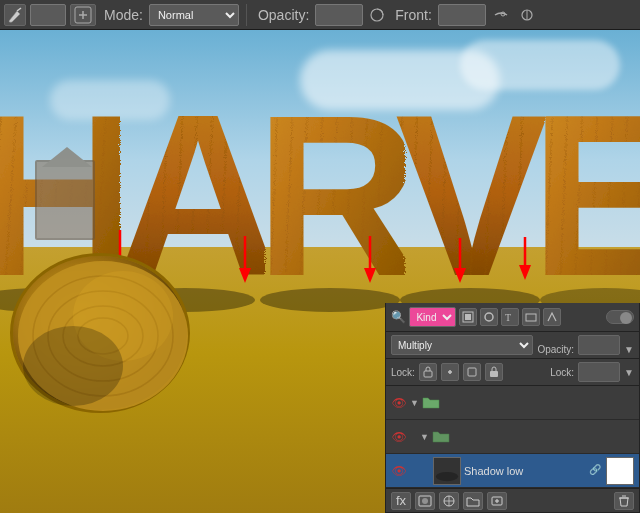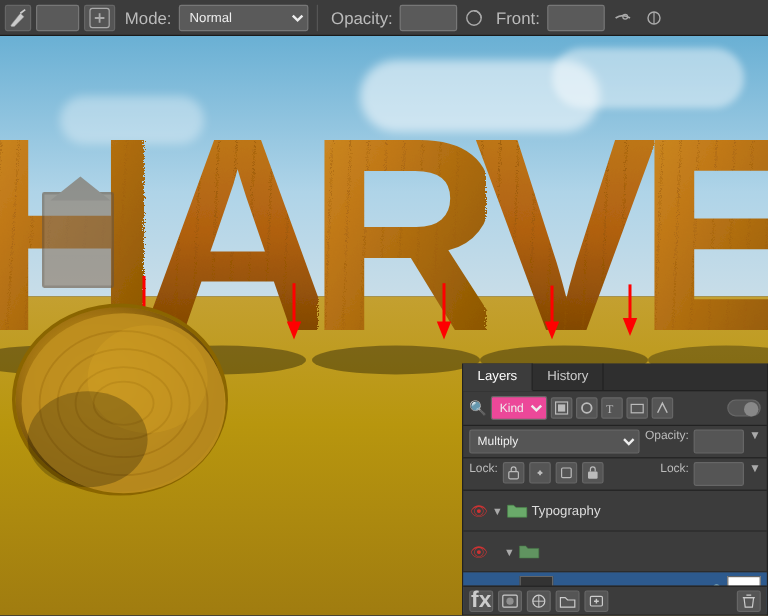--- a/index.html
+++ b/index.html
@@ -143,21 +143,21 @@
       background: #555;
       border: 1px solid #666;
       border-radius: 2px;
       display: flex; align-items: center; justify-content: center;
       font-size: 10px; color: #ccc;
       cursor: pointer;
     }
 
     .layers-blend-row {
       display: flex;
-      align-items: flex-start;
+      align-items: flex-end;
       padding: 3px 5px;
       gap: 4px;
       border-bottom: 1px solid #222;
     }
     .blend-select {
       height: 20px;
       background: #555;
       border: 1px solid #666;
       color: #eee;
       font-size: 10px;
@@ -173,21 +173,21 @@
       border: 1px solid #666;
       color: #eee;
       font-size: 10px;
       padding: 0 2px;
       border-radius: 2px;
       text-align: center;
     }
 
     .layers-lock-row {
       display: flex;
-      align-items: flex-start;
+      align-items: center;
       padding: 3px 5px;
       gap: 4px;
       border-bottom: 1px solid #222;
     }
     .lock-label { color: #bbb; font-size: 10px; }
     .lock-icon {
       width: 18px; height: 18px;
       background: #555;
       border: 1px solid #666;
       border-radius: 2px;
@@ -292,21 +292,21 @@
   <input class="toolbar-input" type="text" style="width: 36px;">
 
   <div class="tool-icon" style="width:26px;">
     <svg width="20" height="20" viewBox="0 0 20 20">
         <rect x="2" y="2" width="16" height="16" rx="2" fill="none" stroke="#aaa" stroke-width="1"></rect>
         <path d="M6 10 L14 10 M10 6 L10 14" stroke="#aaa" stroke-width="1.5"></path>
       </svg>
   </div>
 
   <span class="toolbar-label">Mode:</span>
-  <select class="toolbar-select" style="width:108px;">
+  <select class="toolbar-select" style="width:90px;">
     <option>Normal</option>
   </select>
 
   <span class="toolbar-separator"></span>
 
   <span class="toolbar-label">Opacity:</span>
   <input class="toolbar-input" type="text" style="">
 
   <div class="tool-icon" style="width:20px; background:transparent; border:none;">
     <svg width="16" height="16" viewBox="0 0 16 16">
@@ -502,24 +502,20 @@
       <ellipse cx="60" cy="110" rx="50" ry="40" fill="rgba(0,0,0,0.25)"></ellipse>
     </svg>
   </div>
 
   <div style="position:absolute;top:130px;left:35px;width:60px;height:80px;background:#8a7560;border:2px solid #6a5540;border-radius:2px;opacity:0.6;">
     <div style="position:absolute;top:-15px;left:5px;width:0;height:0;border-left:25px solid transparent;border-right:25px solid transparent;border-bottom:20px solid #7a6550;"></div>
   </div>
 
   <div id="layers-panel">
 
-    <div class="layers-tabs">
-      <div class="layers-tab active">Layers</div>
-      <div class="layers-tab">History</div>
-    </div>
 
     <div class="layers-controls">
       <span class="layers-search-icon">🔍</span>
       <select class="layers-kind-select">
         <option>Kind</option>
       </select>
 
       <div class="filter-icon">
         <svg width="12" height="12" viewBox="0 0 12 12">
             <rect x="1" y="1" width="10" height="10" fill="none" stroke="#bbb" stroke-width="1"></rect>
@@ -591,21 +587,20 @@
       <span style="color:#aaa;font-size:10px;">▼</span>
     </div>
 
     <div class="layer-item">
       <span class="eye-icon">👁</span>
       <span style="font-size:9px;color:#aaa;">▼</span>
 
       <svg width="18" height="16" viewBox="0 0 18 16">
         <path d="M1 3 L1 13 L17 13 L17 5 L8 5 L6 3 Z" fill="#6aaa6a" stroke="#4a8a4a" stroke-width="0.5"></path>
       </svg>
-      <span class="layer-name">Typography</span>
     </div>
 
     <div class="layer-item">
       <span class="eye-icon">👁</span>
       <span style="font-size:9px;color:#aaa;margin-left:10px;">▼</span>
       <svg width="18" height="16" viewBox="0 0 18 16">
         <path d="M1 3 L1 13 L17 13 L17 5 L8 5 L6 3 Z" fill="#6aaa6a" stroke="#4a8a4a" stroke-width="0.5" opacity="0.8"></path>
       </svg>
     </div>
 
@@ -624,21 +619,21 @@
       <div class="layer-mask-thumb" style="background:#fff;width:28px;height:28px;border:1px solid #666;"></div>
     </div>
 
     <div class="layer-item">
 
       <span style="width:20px;"></span>
 
     </div>
 
     <div class="layers-bottom">
-      <div class="bottom-icon" style="font-size:19px;font-weight:bold;">fx</div>
+      <div class="bottom-icon" style="font-size:13px;">fx</div>
       <div class="bottom-icon">
         <svg width="14" height="12" viewBox="0 0 14 12">
             <rect x="1" y="1" width="12" height="10" rx="1" fill="none" stroke="#ccc" stroke-width="1"></rect>
             <circle cx="7" cy="6" r="3" fill="#ccc" opacity="0.5"></circle>
           </svg>
       </div>
       <div class="bottom-icon">
         <svg width="14" height="12" viewBox="0 0 14 12">
             <circle cx="7" cy="6" r="5" fill="none" stroke="#ccc" stroke-width="1"></circle>
             <path d="M7 1 V11 M2 6 H12" stroke="#ccc" stroke-width="0.8"></path>

